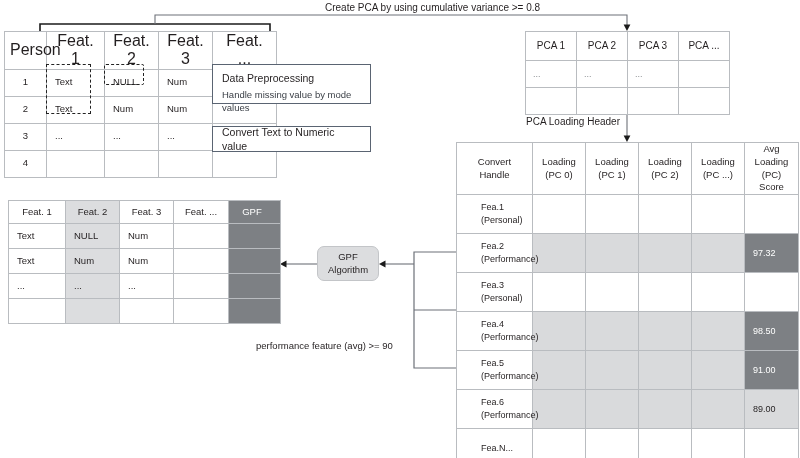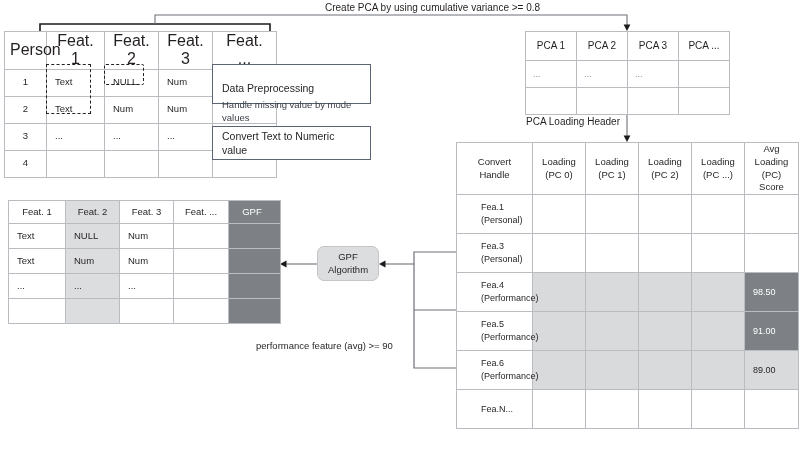--- a/index.html
+++ b/index.html
@@ -59,26 +59,26 @@
   #gpf-table .col-f2{background:#dcdddf !important;}
   #gpf-table .col-gpf{background:#7d8084 !important;color:#fff;text-align:center;padding-left:0;}
   #gpf-table th.col-f2{background:#dcdddf !important;}
 
   
   .callout{
     position:absolute;
     background:#ffffff;
     border:1px solid #5a6472;
     box-sizing:border-box;
-    padding:16px 9px;
+    padding:6px 9px;
   }
   .callout .c-title{font-size:10.5px;color:#231f20;line-height:1.35;}
   .callout .c-sub{font-size:9.5px;color:#3a3f46;line-height:1.4;margin-top:3px;}
   #callout-preproc{left:212px;top:64px;width:159px;height:40px;}
-  #callout-convert{left:212px;top:126px;width:159px;height:32px;display:flex;align-items:center;}
+  #callout-convert{left:212px;top:126px;width:159px;height:26px;display:flex;align-items:center;}
 
   
   .lbl{position:absolute;color:#231f20;}
   #top-label{left:289px;top:2px;font-size:10px;white-space:nowrap;margin-left:36px;}
   #pca-loading-label{left:526px;top:116px;font-size:10px;white-space:nowrap;}
   #perf-label{left:256px;top:340px;font-size:9.5px;white-space:nowrap;}
 
   
   #gpf-box{
     position:absolute;left:317px;top:246px;width:62px;height:35px;
@@ -255,20 +255,28 @@
     </thead>
     <tbody id="loading-body">
         <tr>
           <td class="fh"><span>Fea.1</span><br><span>(Personal)</span></td>
           <td class="lc"></td>
           <td class="lc"></td>
           <td class="lc"></td>
           <td class="lc"></td>
           <td class="score"></td>
         </tr>
+        <tr class="hl">
+          <td class="fh"><span>Fea.2</span><br><span>(Performance)</span></td>
+          <td class="lc shade-light"></td>
+          <td class="lc shade-light"></td>
+          <td class="lc shade-light"></td>
+          <td class="lc shade-light"></td>
+          <td class="score shade-dark">97.32</td>
+        </tr>
         <tr>
           <td class="fh"><span>Fea.3</span><br><span>(Personal)</span></td>
           <td class="lc"></td>
           <td class="lc"></td>
           <td class="lc"></td>
           <td class="lc"></td>
           <td class="score"></td>
         </tr>
         <tr class="hl">
           <td class="fh"><span>Fea.4</span><br><span>(Performance)</span></td>

